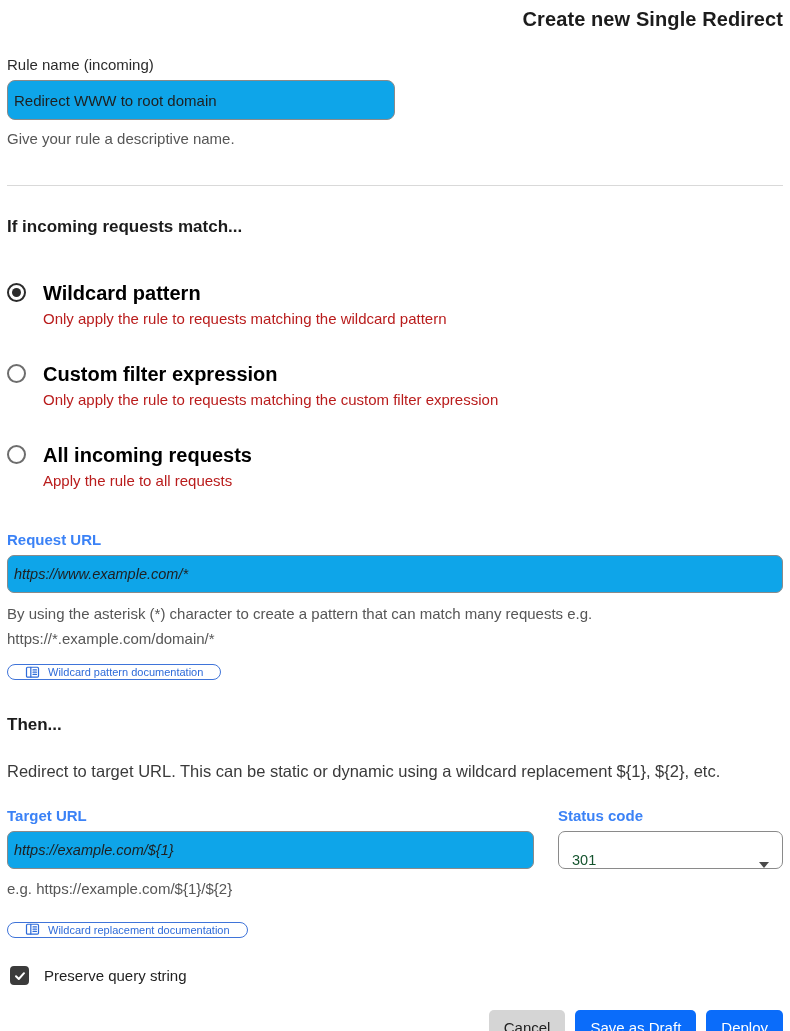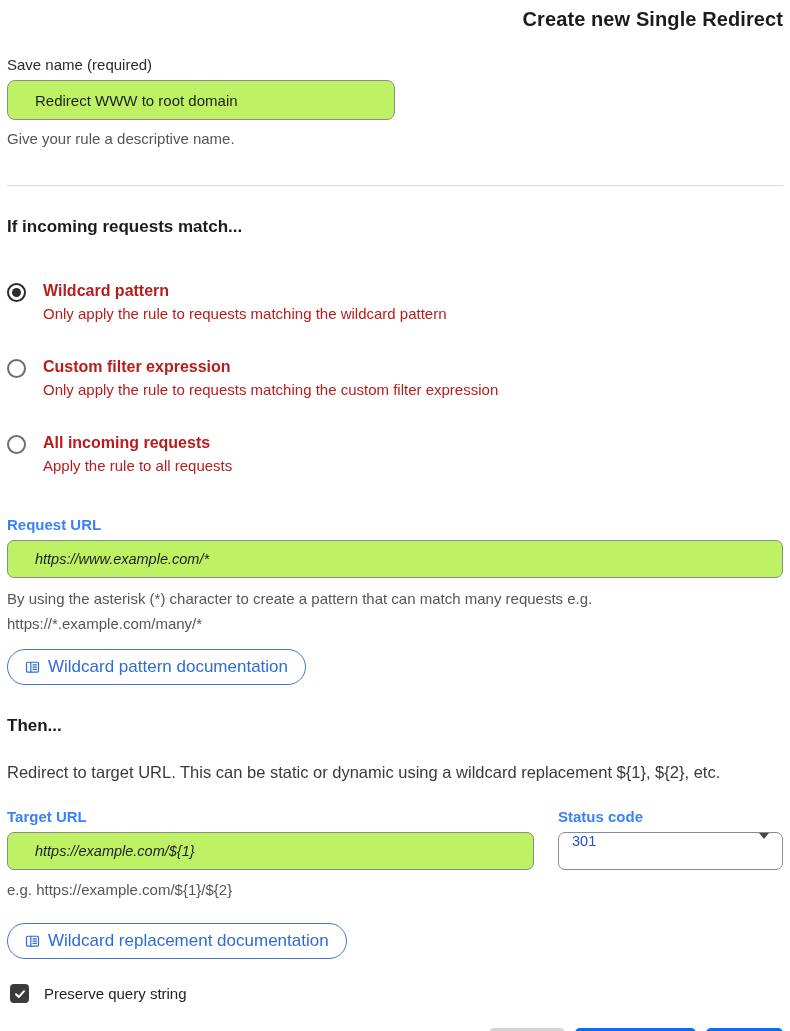--- a/index.html
+++ b/index.html
@@ -15,69 +15,69 @@
   h1.page-title { font-size: 20px; font-weight: 700; color: #1c1c1c; letter-spacing: .1px; text-align: right; }
 
   .field-label { font-size: 15px; color: #2b2b2b; }
   .field-label.bold { font-weight: 700; color: #3b82f6; }
 
   .rule-name-block { margin-top: 25px; }
   input.text-input {
     display: block; margin-top: 7px;
     height: 40px; width: 388px;
     border: 1px solid #8a8a8a; border-radius: 8px;
-    padding: 0 27px; font-size: 15px; color: #1f1f1f;
+    padding: 0 6px; font-size: 15px; color: #1f1f1f;
     font-family: "Liberation Sans", sans-serif;
-    outline: none; background: #bef264;
+    outline: none; background: #0ea5e9;
   }
   .help-text { margin-top: 6px; font-size: 15px; color: #565656; line-height: 25px; }
 
   hr.divider { border: none; border-top: 1px solid #d9d9d9; margin-top: 34px; }
 
   h2.section-heading { margin-top: 31px; font-size: 17px; font-weight: 700; color: #1c1c1c; }
 
   .radio-group { margin-top: 45px; }
   .radio-item { display: flex; gap: 17px; margin-bottom: 36px; cursor: default; }
   .radio-circle {
     flex: 0 0 auto; width: 19px; height: 19px; margin-top: 1px;
     border: 2px solid #6d6d6d; border-radius: 50%;
     position: relative; background: #fff;
   }
   .radio-item.checked .radio-circle { border-color: #2b2b2b; }
   .radio-item.checked .radio-circle::after {
     content: ""; position: absolute; inset: 3px;
     border-radius: 50%; background: #2b2b2b;
   }
-  .radio-title { font-size: 16px; font-weight: 700; color: #b91c1c; }
+  .radio-title { font-size: 20px; font-weight: 700; color: #000000; }
   .radio-desc { margin-top: 5px; font-size: 15px; color: #b91c1c; }
 
   .request-url-block { margin-top: 42px; }
   input.text-input.wide { width: 100%; height: 38px; font-size: 14.5px; border-radius: 7px; font-style: italic; }
 
   .doc-pill {
     margin-top: 13px;
     display: inline-flex; align-items: center; gap: 8px;
     border: 1px solid #3f74d9; border-radius: 999px;
     background: #fff; color: #2e6bd9;
-    font-size: 17px; font-family: "Liberation Sans", sans-serif;
-    padding: 4px 17px; height: 36px; cursor: pointer;
+    font-size: 11px; font-family: "Liberation Sans", sans-serif;
+    padding: 4px 17px; height: 16px; cursor: pointer;
   }
   .doc-pill svg { display: block; }
 
   .then-heading { margin-top: 29px; }
   .then-desc { margin-top: 27px; font-size: 16.5px; color: #3a3a3a; }
 
   .fields-row { margin-top: 26px; display: flex; gap: 24px; }
   .field-col-target { flex: 1 1 auto; }
   .field-col-status { flex: 0 0 225px; }
   .select-box {
     margin-top: 7px; height: 38px;
     border: 1px solid #8a8a8a; border-radius: 7px;
-    display: flex; align-items: flex-start; justify-content: space-between;
-    padding: 0 13px; font-size: 14.5px; color: #1d4ed8; cursor: pointer;
+    display: flex; align-items: flex-end; justify-content: space-between;
+    padding: 0 13px; font-size: 14.5px; color: #14532d; cursor: pointer;
     background: #fff;
   }
   .caret-down {
     width: 0; height: 0;
     border-left: 5px solid transparent; border-right: 5px solid transparent;
     border-top: 6px solid #4a4a4a;
   }
 
   .checkbox-row { margin-top: 25px; display: flex; align-items: center; gap: 15px; padding-left: 3px; }
   .checkbox-box {
@@ -98,21 +98,21 @@
   .btn-primary { background: #0a6cfa; color: #ffffff; }
 </style>
 </head>
 <body>
 
 <div class="page">
 
   <h1 class="page-title">Create new Single Redirect</h1>
 
   <div class="rule-name-block">
-    <div class="field-label">Save name (required)</div>
+    <div class="field-label">Rule name (incoming)</div>
     <input class="text-input" type="text" value="Redirect WWW to root domain" style="">
     <div class="help-text">Give your rule a descriptive name.</div>
   </div>
 
   <hr class="divider">
 
   <h2 class="section-heading">If incoming requests match...</h2>
 
   <div class="radio-group">
 
@@ -140,21 +140,21 @@
       </div>
     </div>
 
   </div>
 
   <div class="request-url-block">
     <div class="field-label bold">Request URL</div>
     <input class="text-input wide" type="text" value="https://www.example.com/*" style="">
     <div class="help-text" style="margin-top:8px;">
       <div>By using the asterisk (*) character to create a pattern that can match many requests e.g.</div>
-      <div>https://*.example.com/many/*</div>
+      <div>https://*.example.com/domain/*</div>
     </div>
   </div>
 
   <button class="doc-pill">
     <span>
       <svg width="15" height="15" viewBox="0 0 16 16" fill="none" stroke="#2e6bd9" stroke-width="1.3" stroke-linecap="round">
         <rect x="1.6" y="2.4" width="12.8" height="10.6" rx="1.2"></rect>
         <line x1="6.2" y1="2.6" x2="6.2" y2="12.8"></line>
         <line x1="8.6" y1="5.2" x2="12.2" y2="5.2"></line>
         <line x1="8.6" y1="7.6" x2="12.2" y2="7.6"></line>

